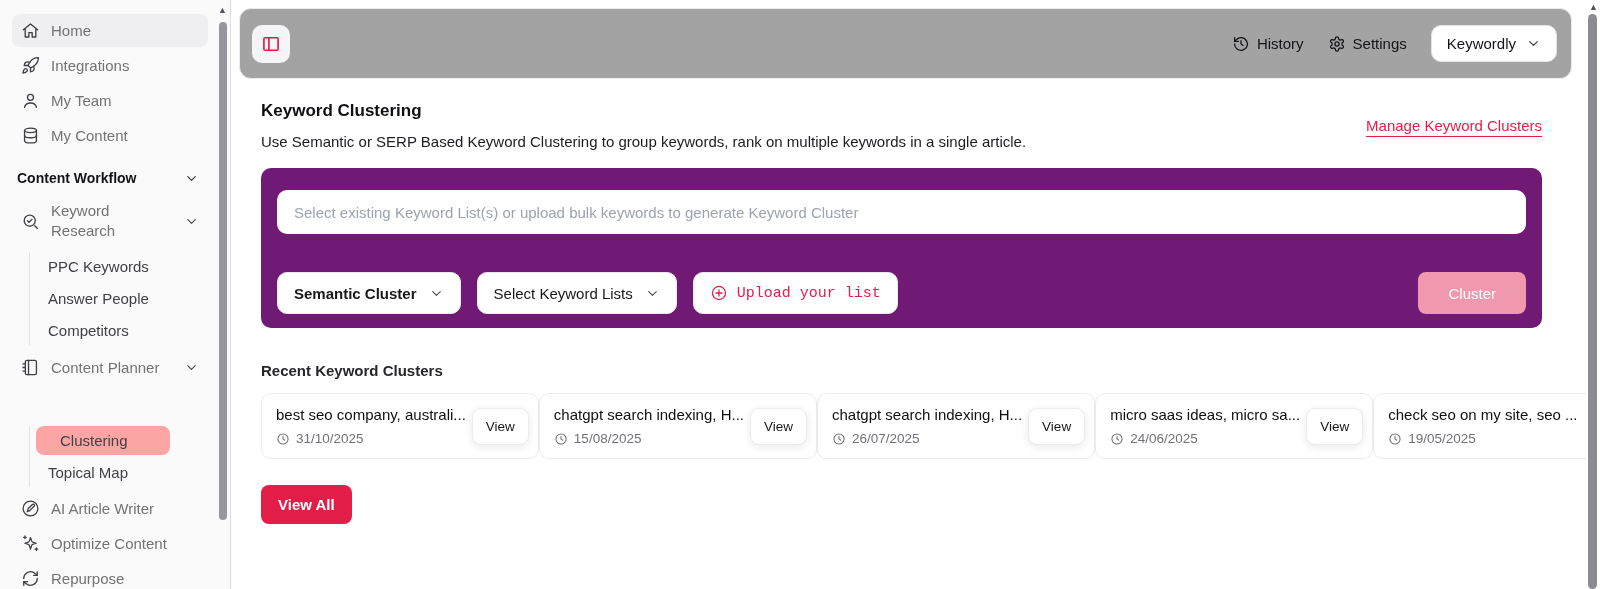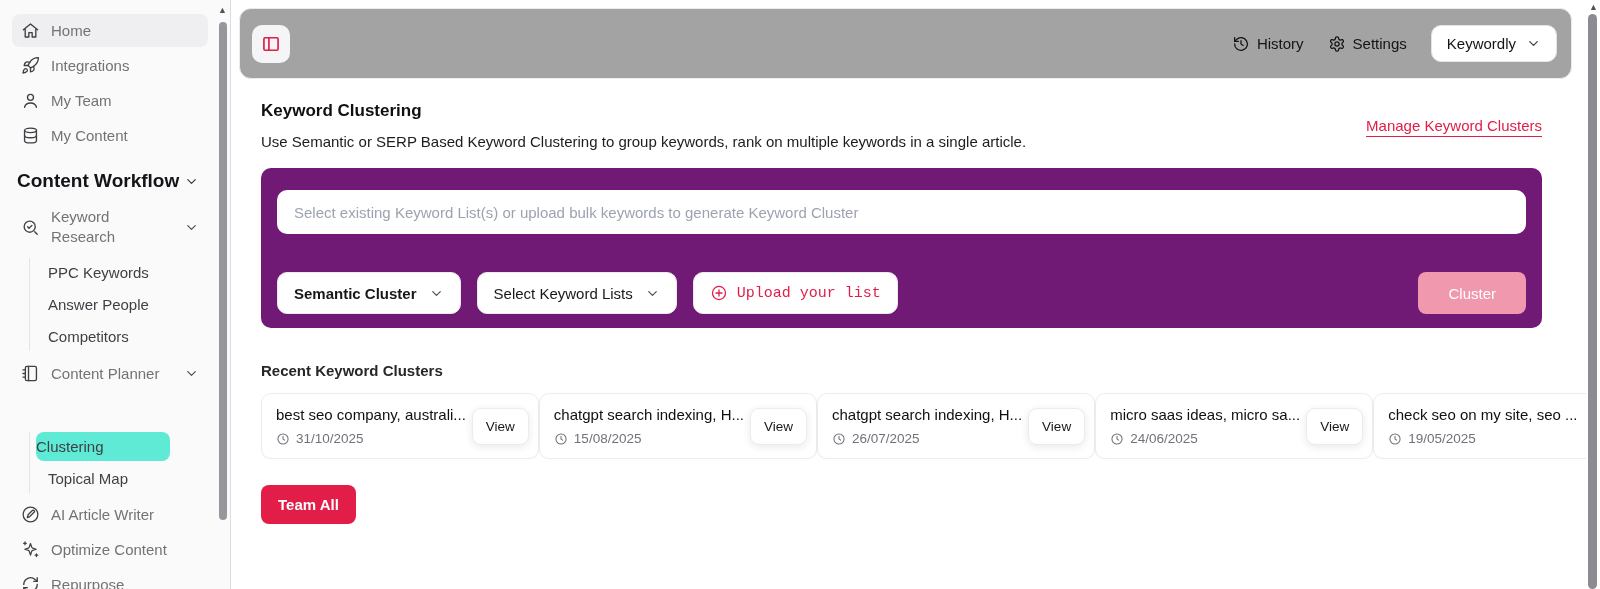--- a/index.html
+++ b/index.html
@@ -10,29 +10,29 @@
   .sidebar { position:fixed; left:0; top:0; width:231px; height:589px;
              background:#fafafa; border-right:1px solid #dcdce0;
              padding:14px 22px 0 12px; }
   .nav-item { display:flex; align-items:center; gap:11px; padding:7px 9px;
               border-radius:8px; color:#737373; font-size:15px; cursor:pointer;
               margin-bottom:2px; }
   .nav-item.active { background:#efeff1; }
   .icon { width:19px; height:19px; flex:none; color:#3f3f46; }
   .icon svg { width:100%; height:100%; display:block; }
   .section-header { display:flex; align-items:center; justify-content:space-between;
-                    font-weight:700; color:#141418; font-size:19px;
+                    font-weight:700; color:#141418; font-size:14px;
                     padding:6px 9px 6px 5px; margin-top:12px; }
   .two-line .lbl { width:96px; line-height:1.35; }
   .nav-item .chev { margin-left:auto; color:#52525b; }
   .chev { width:15px; height:15px; }
   .sub-group { border-left:1px solid #e4e4e7; margin-left:17px; }
   .sub-item { padding:6px 8px 6px 18px; font-size:15px; color:#3f3f46;
               border-radius:8px; margin:3px 0; cursor:pointer; }
-  .sub-item.active { background:#5eead4; margin-right:38px; padding-left:0; margin-left:6px;margin-top:42px; }
+  .sub-item.active { background:#fca5a5; margin-right:38px; padding-left:24px; margin-left:6px;margin-top:42px; }
   .sb-scroll-arrow { position:absolute; top:5px; right:3px; font-size:9px; color:#52525b; }
   .sb-thumb { position:absolute; top:22px; right:3px; width:8px; height:498px;
               background:#96969c; border-radius:4px; }
 
   
   .main { margin-left:231px; height:589px; position:relative; background:#fff; }
   .topbar { margin:8px 28px 0 8px; height:71px; background:#a3a3a3;
             border:1px solid #ececf0; border-radius:12px; display:flex;
             align-items:center; justify-content:space-between; padding:0 14px 0 12px; }
   .toggle-btn { width:38px; height:38px; border-radius:10px; background:#f5f5f7;
@@ -437,18 +437,18 @@
                   <use href="#i-clock"></use>
                 </svg>
               </span>
             <span>19/05/2025</span>
           </div>
         </div>
 
       </div>
     </div>
 
-    <button class="view-all-btn">Team All</button>
+    <button class="view-all-btn">View All</button>
   </div>
 </div>
 
 <div class="page-scroll-arrow">▲</div>
 <div class="page-thumb"></div>
 
 </body></html>

